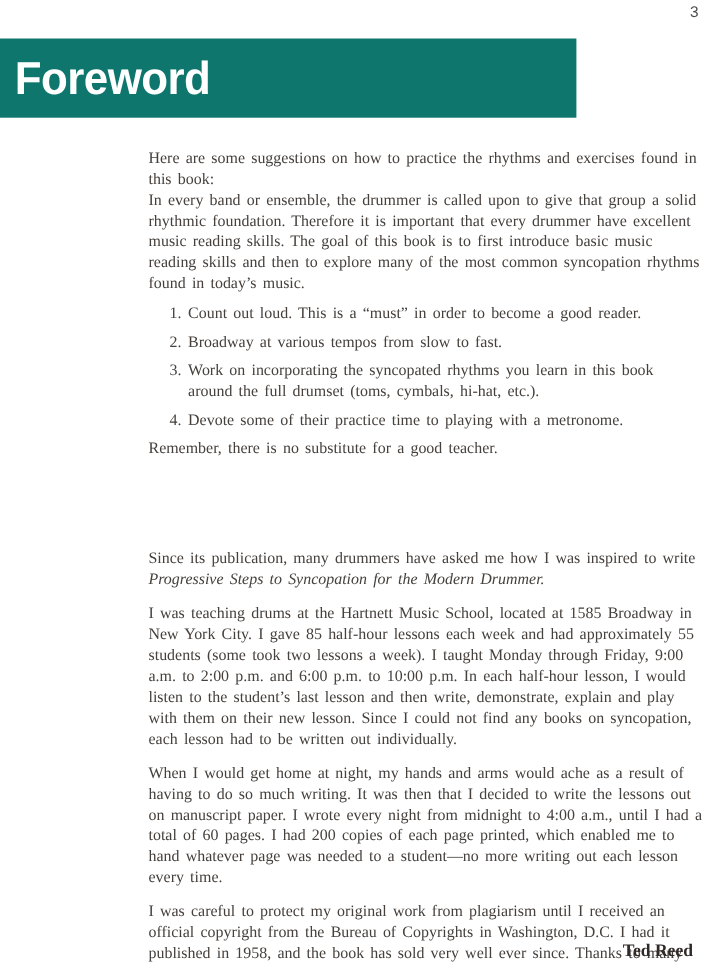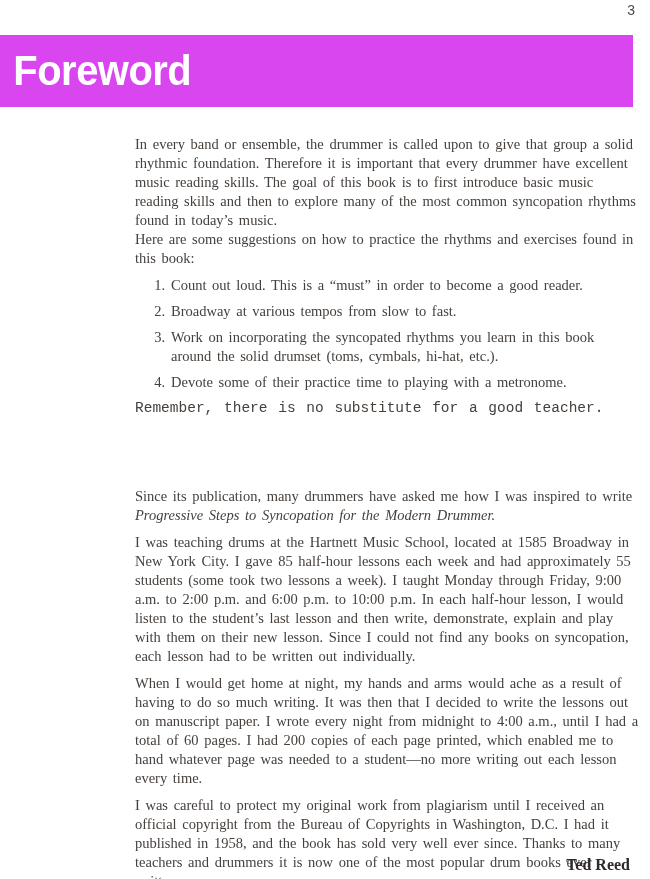--- a/index.html
+++ b/index.html
@@ -18,23 +18,23 @@
     right: 15px;
     font-family: "Liberation Sans", sans-serif;
     font-size: 14px;
     color: #4c4c4c;
   }
 
   .banner {
     position: absolute;
     top: 35px;
     left: 0;
-    width: 633px;
+    width: 524px;
     height: 72px;
-    background: #d946ef;
+    background: #0f766e;
     overflow: hidden;
   }
   .banner-title {
     margin: 0;
     padding-left: 14px;
     line-height: 71px;
     color: #ffffff;
     font-family: "Liberation Sans", sans-serif;
     font-weight: bold;
     font-size: 42px;
@@ -55,29 +55,29 @@
     word-spacing: 2px;
     text-align: left;
   }
   .content p { margin: 0; }
 
   .suggestion-list { margin-top: 8px; }
   .list-row { display: flex; margin-bottom: 7px; padding-left: 15px; }
   .list-num { flex: 0 0 15px; text-align: right; }
   .list-text { flex: 1; padding-left: 6px; font-family: Liberation Serif, serif; }
 
-  .closing-line { margin-top: 6px; font-family: Liberation Mono, monospace; }
+  .closing-line { margin-top: 6px; }
 
   .history {
     position: absolute;
     top: 352px;
     left: 0;
     width: 100%;
   }
-  .history p { margin: 0 0 8px 0; }
+  .history p { margin: 12px 0 8px 0; }
   .book-title { font-style: italic; }
 
   .signature {
     position: absolute;
     top: 856px;
     right: 20px;
     font-family: "Liberation Serif", serif;
     font-weight: bold;
     font-size: 16px;
     color: #2f2a27;
@@ -88,35 +88,35 @@
 
 <div class="page-number">3</div>
 
 <header class="banner">
   <h1 class="banner-title">Foreword</h1>
 </header>
 
 <main class="content">
 
   <section>
+    <p>Here are some suggestions on how to practice the rhythms and exercises found in this book:</p>
     <p>In every band or ensemble, the drummer is called upon to give that group a solid rhythmic foundation.  Therefore it is important that every drummer have excellent music reading skills.  The goal of this book is to first introduce basic music reading skills and then to explore many of the most common syncopation rhythms found in today’s music.</p>
-    <p>Here are some suggestions on how to practice the rhythms and exercises found in this book:</p>
 
     <div class="suggestion-list">
       <div class="list-row">
         <span class="list-num">1.</span>
         <span class="list-text">Count out loud.  This is a “must” in order to become a good reader.</span>
       </div>
       <div class="list-row">
         <span class="list-num">2.</span>
         <span class="list-text">Broadway at various tempos from slow to fast.</span>
       </div>
       <div class="list-row">
         <span class="list-num">3.</span>
-        <span class="list-text">Work on incorporating the syncopated rhythms you learn in this book around the solid drumset (toms, cymbals, hi-hat, etc.).</span>
+        <span class="list-text">Work on incorporating the syncopated rhythms you learn in this book around the full drumset (toms, cymbals, hi-hat, etc.).</span>
       </div>
       <div class="list-row">
         <span class="list-num">4.</span>
         <span class="list-text">Devote some of their practice time to playing with a metronome.</span>
       </div>
     </div>
 
     <p class="closing-line">Remember, there is no substitute for a good teacher.</p>
   </section>
 

